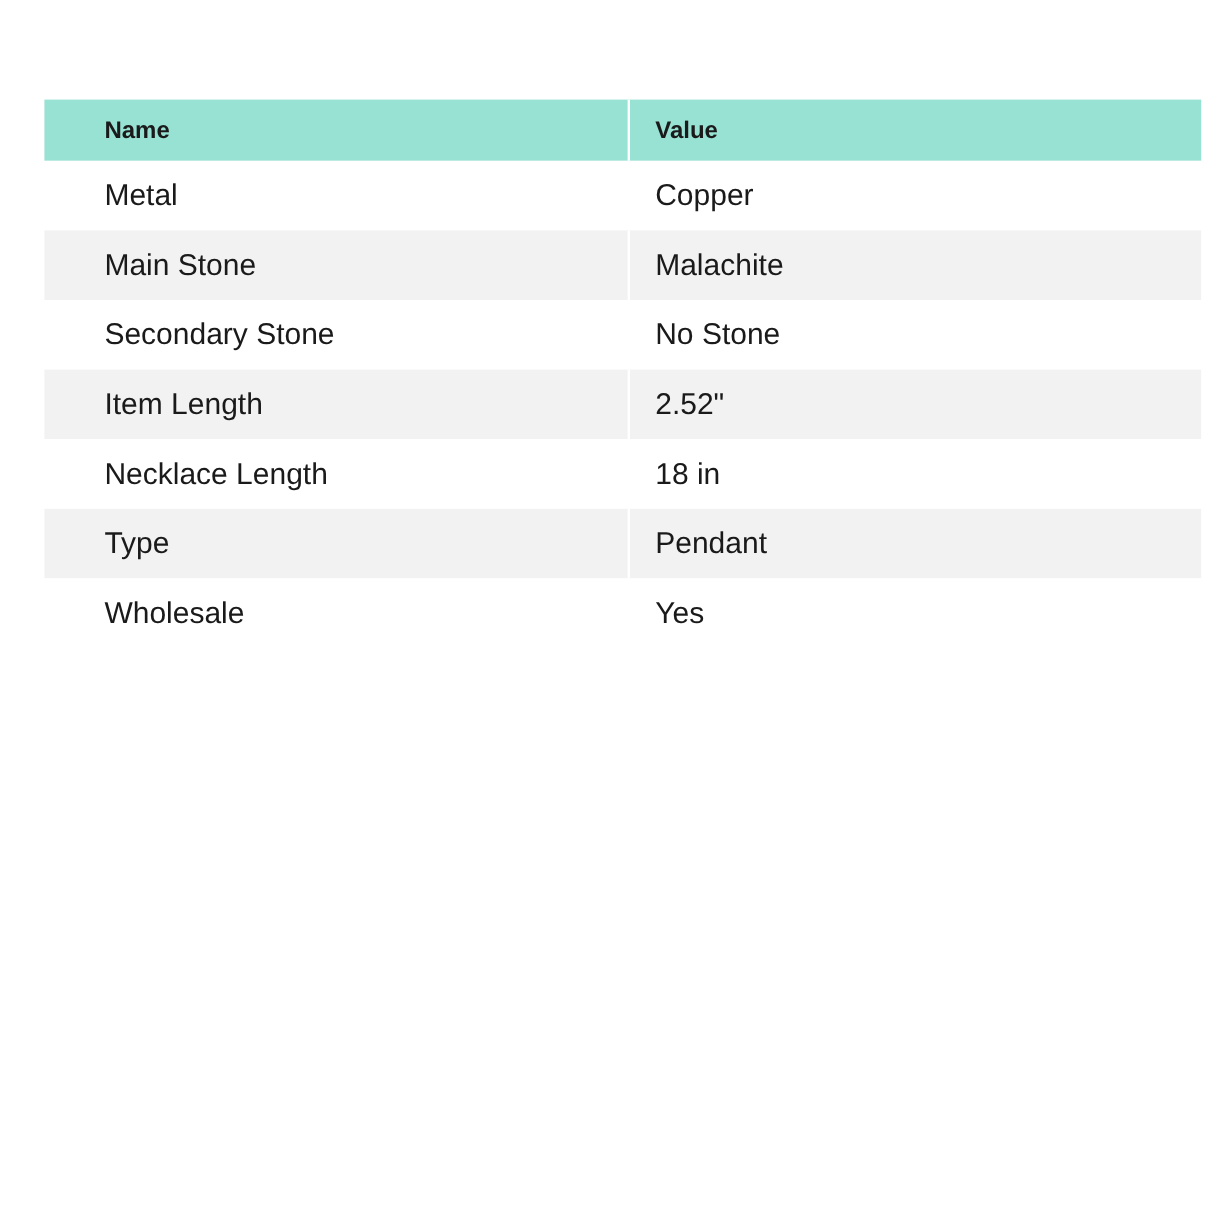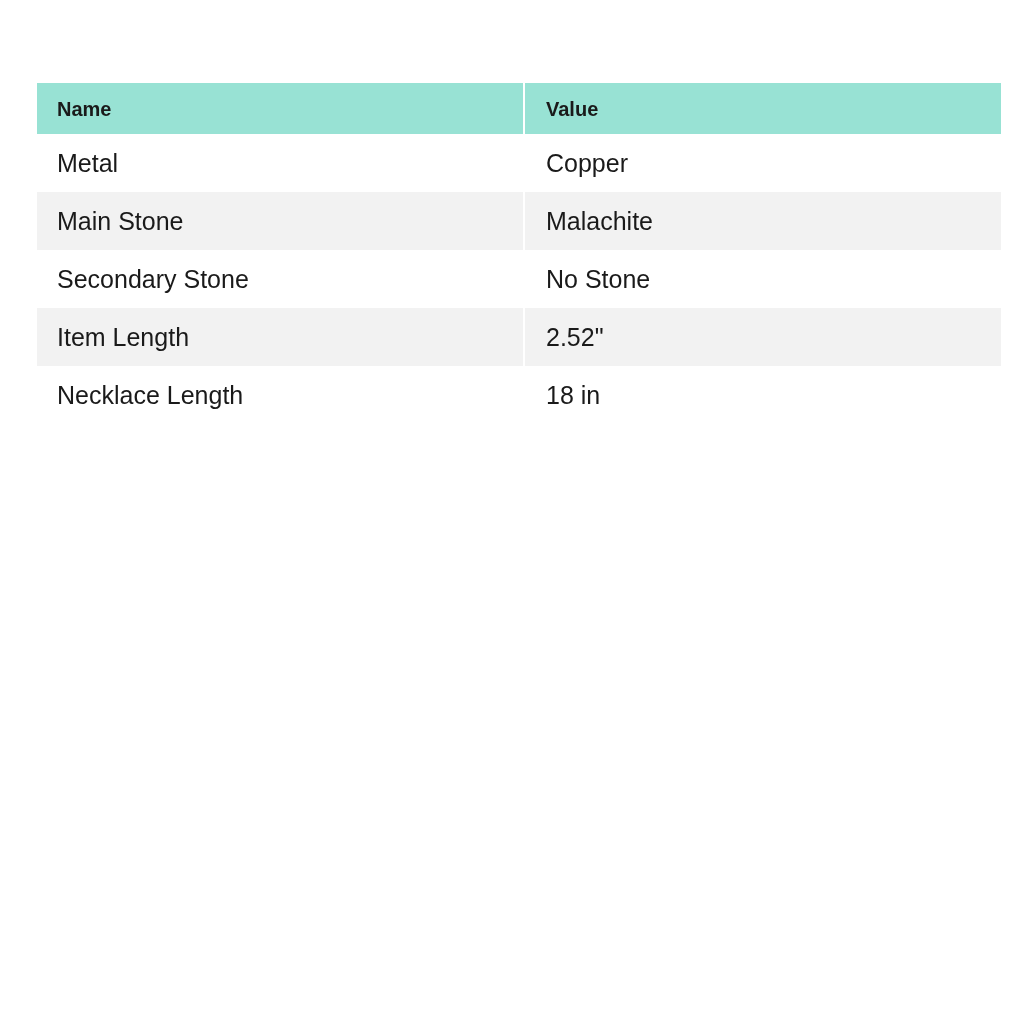--- a/index.html
+++ b/index.html
@@ -37,21 +37,21 @@
     font-size: 25px;
     line-height: 1;
     white-space: nowrap;
     overflow: hidden;
   }
   
   .spec-table col.col-name  { width: 488px; }
   .spec-table col.col-value { width: 476px; }
   .spec-table th.cell-name,
   .spec-table td.cell-name {
-    padding-left: 20px;
+    padding-left: 50px;
     border-right: 2px solid var(--divider);
   }
   .spec-table th.cell-value,
   .spec-table td.cell-value {
     padding-left: 21px;
   }
   
   .spec-table thead th {
     height: 51px;
     background: var(--header-bg);
@@ -95,14 +95,22 @@
       <td class="cell-value">No Stone</td>
     </tr>
     <tr>
       <td class="cell-name">Item Length</td>
       <td class="cell-value">2.52"</td>
     </tr>
     <tr>
       <td class="cell-name">Necklace Length</td>
       <td class="cell-value">18 in</td>
     </tr>
+    <tr>
+      <td class="cell-name">Type</td>
+      <td class="cell-value">Pendant</td>
+    </tr>
+    <tr>
+      <td class="cell-name">Wholesale</td>
+      <td class="cell-value">Yes</td>
+    </tr>
   </tbody>
 </table>
 
 </body></html>

